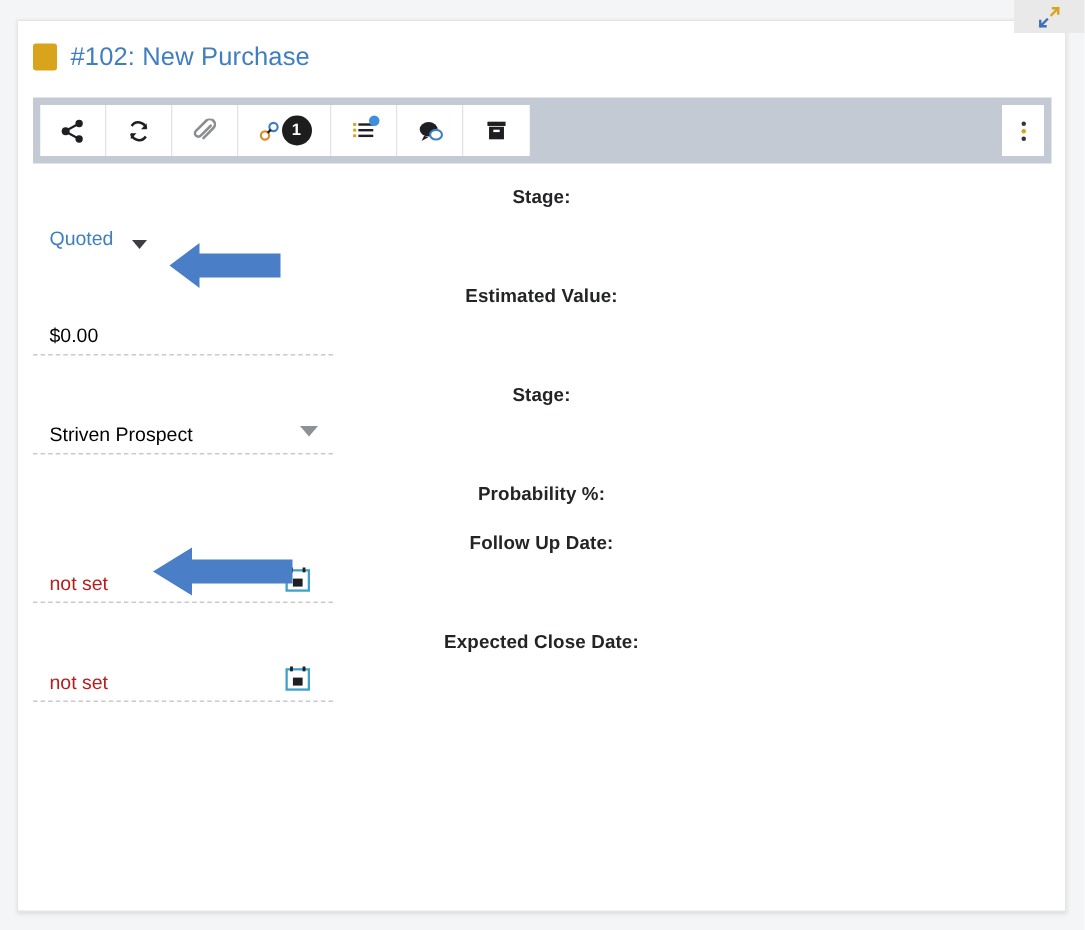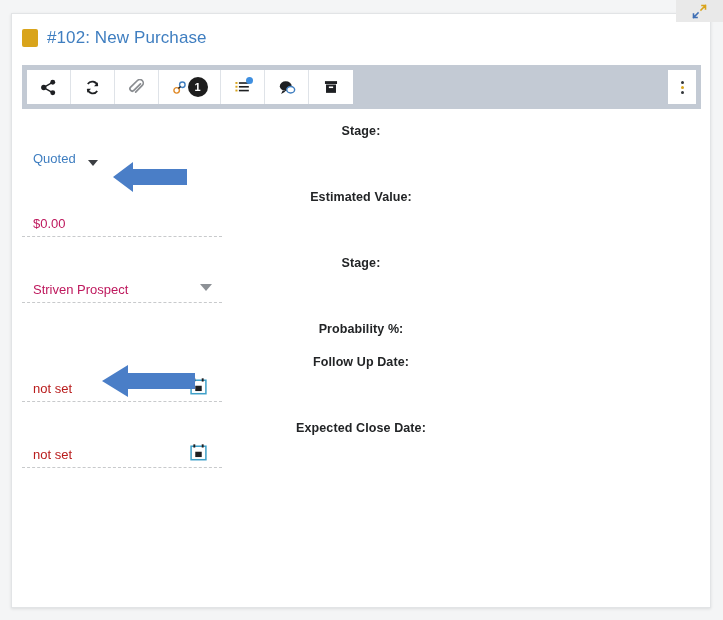--- a/index.html
+++ b/index.html
@@ -166,21 +166,21 @@
     display: flex;
     align-items: flex-end;
     padding: 0 0 5px 11px;
     box-sizing: border-box;
     cursor: pointer;
   }
   .field-control.wide { width: 679px; padding-left: 22px; }
   .field-control.nodash { border-bottom: none; }
   .field-value {
     font-size: 13px;
-    color: #be185d;
+    color: #000000;
   }
   .field-value.linkish { color: #3f7ec0; }
   .field-value.muted { color: #b91c1c; }
 
   .caret-sm {
     width: 0; height: 0;
     border-left: 5px solid transparent;
     border-right: 5px solid transparent;
     border-top: 6px solid #3b3e42;
     margin-left: 12px;

